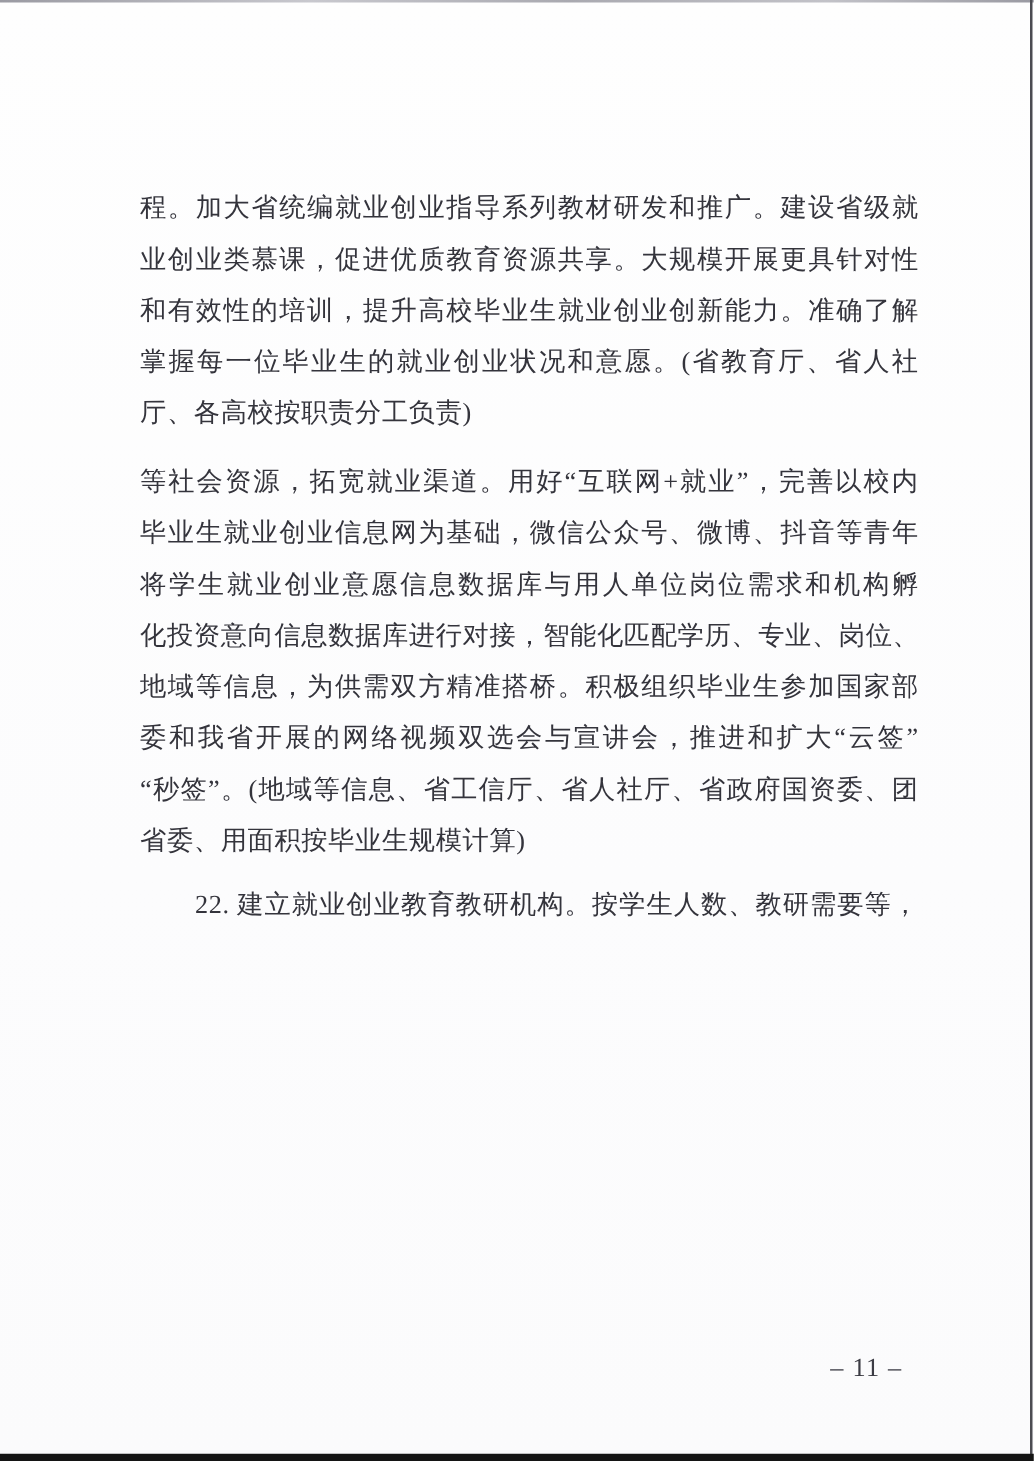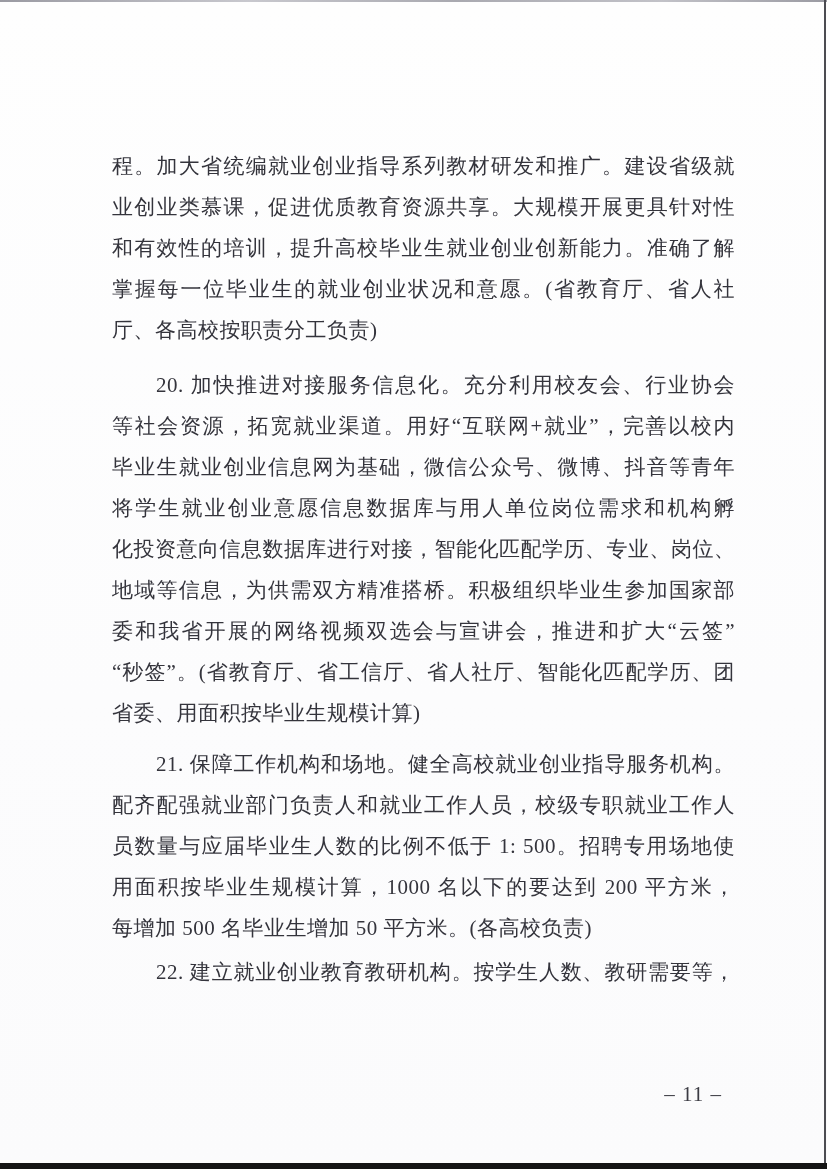--- a/index.html
+++ b/index.html
@@ -88,36 +88,28 @@
 
   <div class="textblock" id="textblock" style="color: rgb(52, 52, 60);">
       <div class="para">
         <div class="line">程。加大省统编就业创业指导系列教材研发和推广。建设省级就</div>
         <div class="line">业创业类慕课，促进优质教育资源共享。大规模开展更具针对性</div>
         <div class="line">和有效性的培训，提升高校毕业生就业创业创新能力。准确了解</div>
         <div class="line">掌握每一位毕业生的就业创业状况和意愿。(省教育厅、省人社</div>
         <div class="line no-stretch">厅、各高校按职责分工负责)</div>
       </div>
       <div class="para">
-        <div class="line indent">20. 加快推进对接服务信息化。充分利用校友会、行业协会</div>
         <div class="line">等社会资源，拓宽就业渠道。用好“互联网+就业”，完善以校内</div>
         <div class="line">毕业生就业创业信息网为基础，微信公众号、微博、抖音等青年</div>
         <div class="line">将学生就业创业意愿信息数据库与用人单位岗位需求和机构孵</div>
         <div class="line">化投资意向信息数据库进行对接，智能化匹配学历、专业、岗位、</div>
         <div class="line">地域等信息，为供需双方精准搭桥。积极组织毕业生参加国家部</div>
         <div class="line">委和我省开展的网络视频双选会与宣讲会，推进和扩大“云签”</div>
-        <div class="line">“秒签”。(省教育厅、省工信厅、省人社厅、智能化匹配学历、团</div>
+        <div class="line">“秒签”。(地域等信息、省工信厅、省人社厅、省政府国资委、团</div>
         <div class="line no-stretch">省委、用面积按毕业生规模计算)</div>
-      </div>
-      <div class="para">
-        <div class="line indent">21. 保障工作机构和场地。健全高校就业创业指导服务机构。</div>
-        <div class="line">配齐配强就业部门负责人和就业工作人员，校级专职就业工作人</div>
-        <div class="line">员数量与应届毕业生人数的比例不低于 1: 500。招聘专用场地使</div>
-        <div class="line">用面积按毕业生规模计算，1000 名以下的要达到 200 平方米，</div>
-        <div class="line no-stretch">每增加 500 名毕业生增加 50 平方米。(各高校负责)</div>
       </div>
       <div class="para">
         <div class="line indent">22. 建立就业创业教育教研机构。按学生人数、教研需要等，</div>
       </div>
     </div>
 
   <div class="pagenum">– 11 –</div>
 </div>
 
 </body></html>

